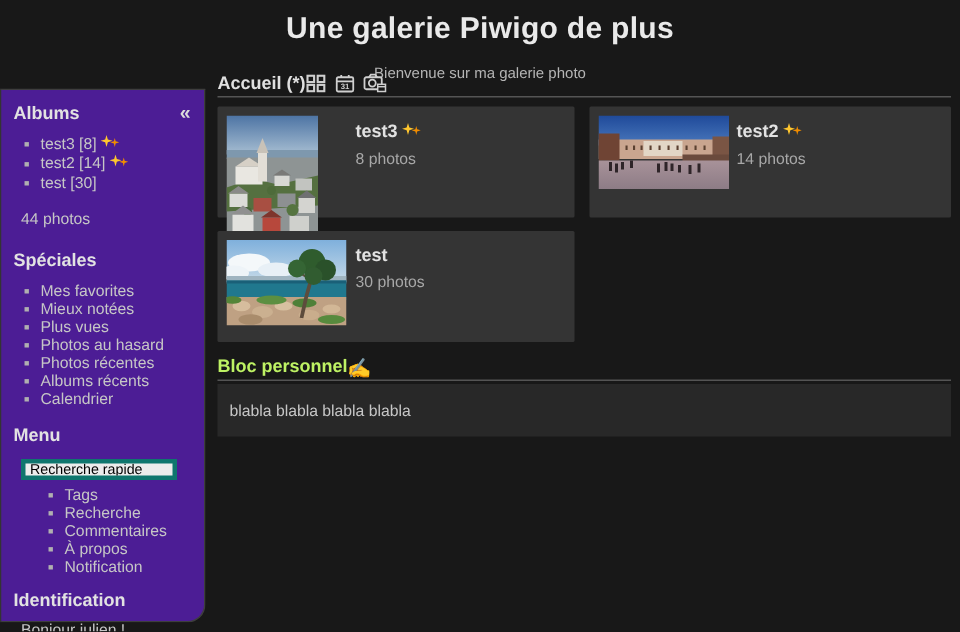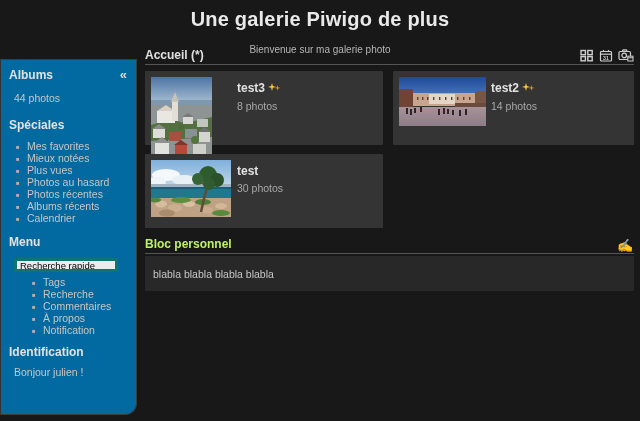--- a/index.html
+++ b/index.html
@@ -7,39 +7,39 @@
   body { font-family:"Liberation Sans", sans-serif; color:#c8c8c8; }
   .page { position:relative; width:640px; height:421px; background:#181818; overflow:hidden; }
 
   
   .site-header { position:absolute; top:0; left:0; right:0; text-align:center; }
   .site-title { font-size:20px; font-weight:bold; color:#e9e9e9; padding-top:8px; letter-spacing:.2px; }
   .site-subtitle { font-size:10px; color:#b5b5b5; margin-top:13px; }
 
   
   .sidebar { position:absolute; left:0; top:59px; width:137px; height:356px;
-             background:#0369a1; border:1px solid #3e3e3e; border-left-color:#343434;
+             background:#4c1d95; border:1px solid #3e3e3e; border-left-color:#343434;
              border-bottom-right-radius:12px; }
   .side-section-head { display:flex; justify-content:space-between; align-items:center;
                        padding:8px 9px 2px 8px; }
   .side-title { font-size:12px; font-weight:bold; color:#e2e2e2; }
   .collapse-btn { color:#dcdcdc; font-size:13px; font-weight:bold; cursor:pointer; line-height:10px; }
   .side-list { list-style:none; margin-top:6px; margin-bottom:4px; }
   .side-list li { padding-left:26px; font-size:10.5px; line-height:12px; color:#c6c6c6; position:relative; white-space:nowrap; }
   .side-list li::before { content:"■"; position:absolute; left:15px; top:1px; font-size:6px; color:#b0b0b0; }
   .side-link { cursor:pointer; }
   .side-text { font-size:10.5px; color:#c6c6c6; padding:8px 0 2px 13px; }
   .sparkle { display:inline-block; vertical-align:-1px; margin-left:3px; }
   .search-input { display:block; margin:7px 0 4px 13px; width:104px; height:14px;
                   background:#ececec; border:3px solid #0f766e; color:#000;
                   font-family:"Liberation Sans", sans-serif; font-size:9.5px; padding:0 3px; }
 
   
   .main { position:absolute; left:145px; top:48px; right:6px; bottom:0; }
-  .rule-row { display:flex; justify-content:space-between; align-items:flex-end;
+  .rule-row { display:flex; align-items:flex-end;
               border-bottom:1px solid #545454; padding-bottom:2px; }
   .crumb { font-size:12px; font-weight:bold; color:#e0e0e0; }
   .toolbar { display:flex; gap:5px; align-items:flex-end; }
   .tool-btn { cursor:pointer; line-height:0; }
 
   .cards { margin-top:6px; display:grid; grid-template-columns:238px 1fr; column-gap:10px; row-gap:9px; }
   .card { background:#343434; height:74px; display:flex; padding:6px; border-radius:1px; }
   .thumb-wrap { width:86px; flex:none; }
   .thumb { display:block; cursor:pointer; }
   .card-info { padding-top:1px; }
@@ -60,20 +60,31 @@
     <div class="site-title">Une galerie Piwigo de plus</div>
     <div class="site-subtitle">Bienvenue sur ma galerie photo</div>
   </div>
 
   <div class="sidebar">
 
     <div class="side-section-head">
       <span class="side-title">Albums</span>
       <span class="collapse-btn">«</span>
     </div>
+    <ul class="side-list">
+      <li><span class="side-link">test3 [8]</span><span class="sparkle"><svg width="13" height="10" viewBox="0 0 13 10">
+              <path d="M4 0 L4.9 3 L8 3.9 L4.9 4.8 L4 8 L3.1 4.8 L0 3.9 L3.1 3 Z" fill="#ffc62e"></path>
+              <path d="M9.5 2 L10.1 4.2 L12.5 4.9 L10.1 5.6 L9.5 8 L8.9 5.6 L6.5 4.9 L8.9 4.2 Z" fill="#f08c00"></path>
+            </svg></span></li>
+      <li><span class="side-link">test2 [14]</span><span class="sparkle"><svg width="13" height="10" viewBox="0 0 13 10">
+              <path d="M4 0 L4.9 3 L8 3.9 L4.9 4.8 L4 8 L3.1 4.8 L0 3.9 L3.1 3 Z" fill="#ffc62e"></path>
+              <path d="M9.5 2 L10.1 4.2 L12.5 4.9 L10.1 5.6 L9.5 8 L8.9 5.6 L6.5 4.9 L8.9 4.2 Z" fill="#f08c00"></path>
+            </svg></span></li>
+      <li><span class="side-link">test [30]</span></li>
+    </ul>
     <div class="side-text">44 photos</div>
 
     <div class="side-section-head" style="padding-top:12px;">
       <span class="side-title">Spéciales</span>
     </div>
     <ul class="side-list">
       <li><span class="side-link">Mes favorites</span></li>
       <li><span class="side-link">Mieux notées</span></li>
       <li><span class="side-link">Plus vues</span></li>
       <li><span class="side-link">Photos au hasard</span></li>

